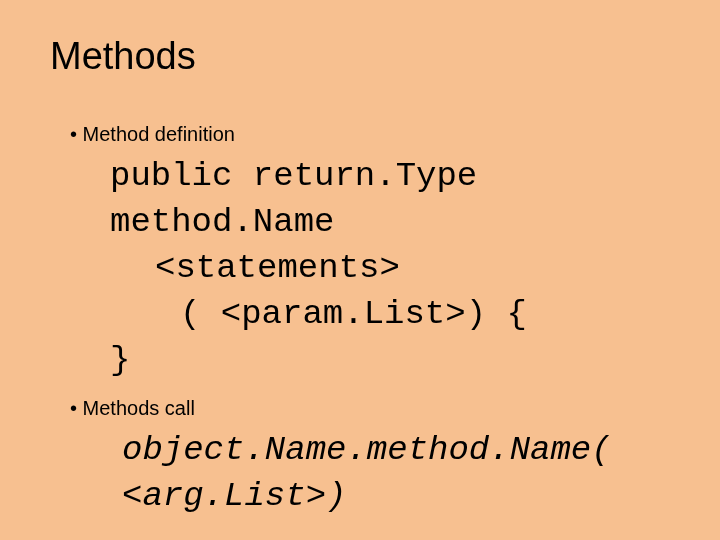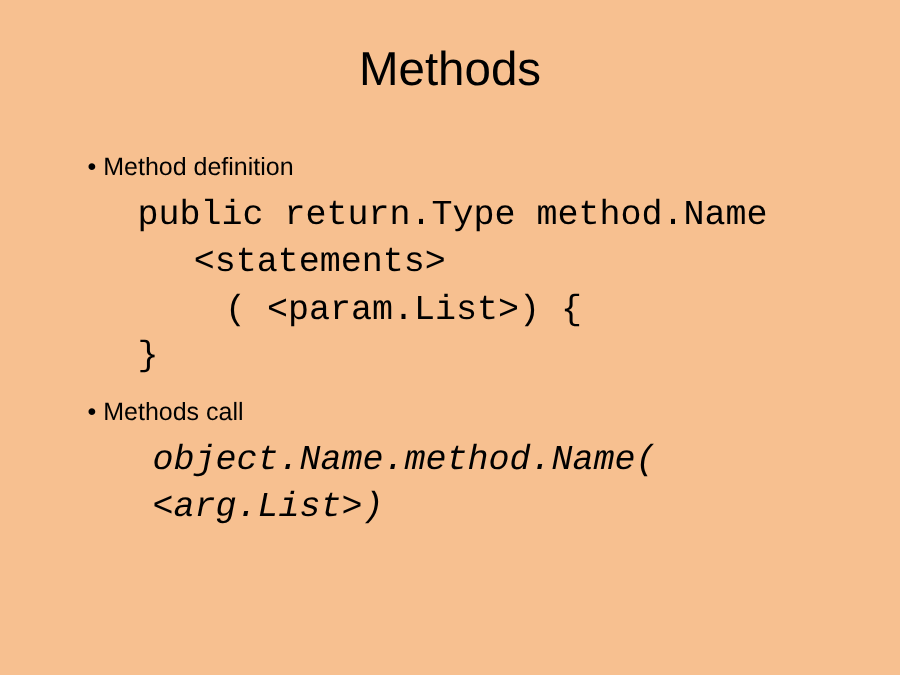--- a/index.html
+++ b/index.html
@@ -12,40 +12,40 @@
       overflow: hidden;
     }
     .slide {
       width: 100%;
       height: 100%;
       padding: 35px 50px 40px 50px;
     }
     .title {
       font-size: 38px;
       font-weight: 400;
-      text-align: center;
+      text-align: left;
       margin-bottom: 45px;
     }
     .bullet {
       font-size: 20px;
       font-weight: 400;
       margin-left: 20px;
       margin-bottom: 8px;
     }
     .bullet::before {
       content: "• ";
     }
     .code-line-1 { margin-left: 60px; }
     .code-line-2 { margin-left: 130px; }
     .code-line-3 { margin-left: 105px; }
     .code-line-4 { margin-left: 60px; }
     .code-call { margin-left: 72px; font-style: italic; }
     .code {
       font-family: "Courier New", Courier, monospace;
-      font-size: 28px;
+      font-size: 34px;
       line-height: 1.35;
     }
   </style>
 </head>
 <body>
 
 <div class="slide">
   <h1 class="title">Methods</h1>
 
   <div class="bullet">Method definition</div>

